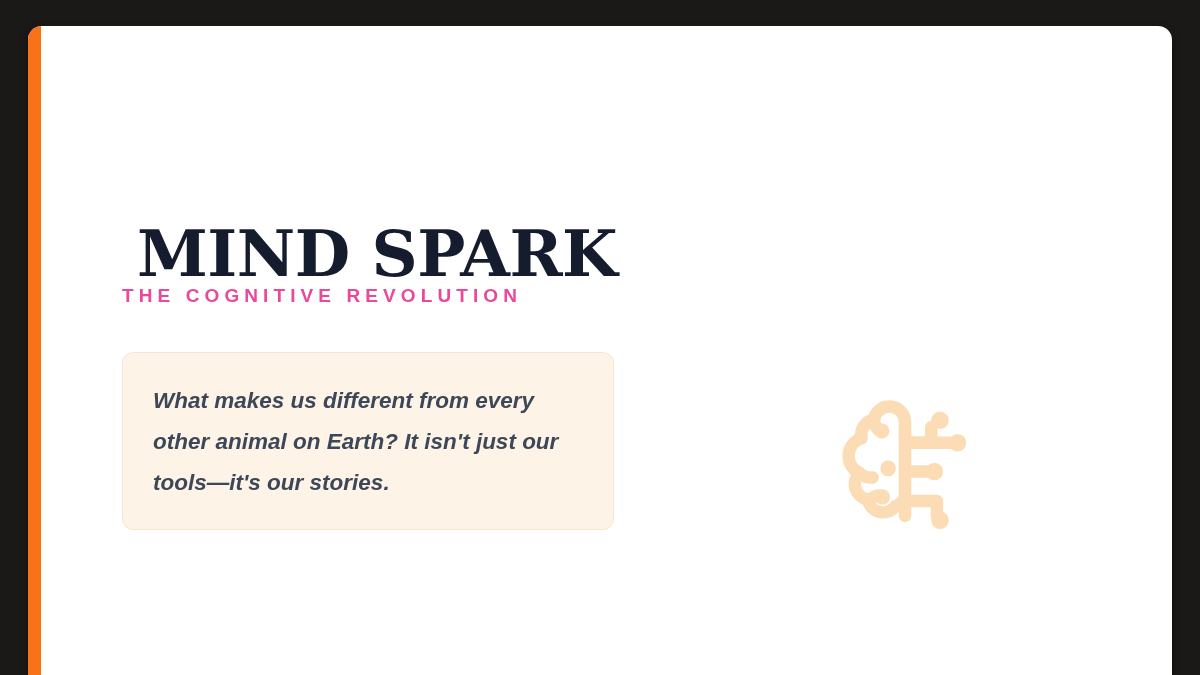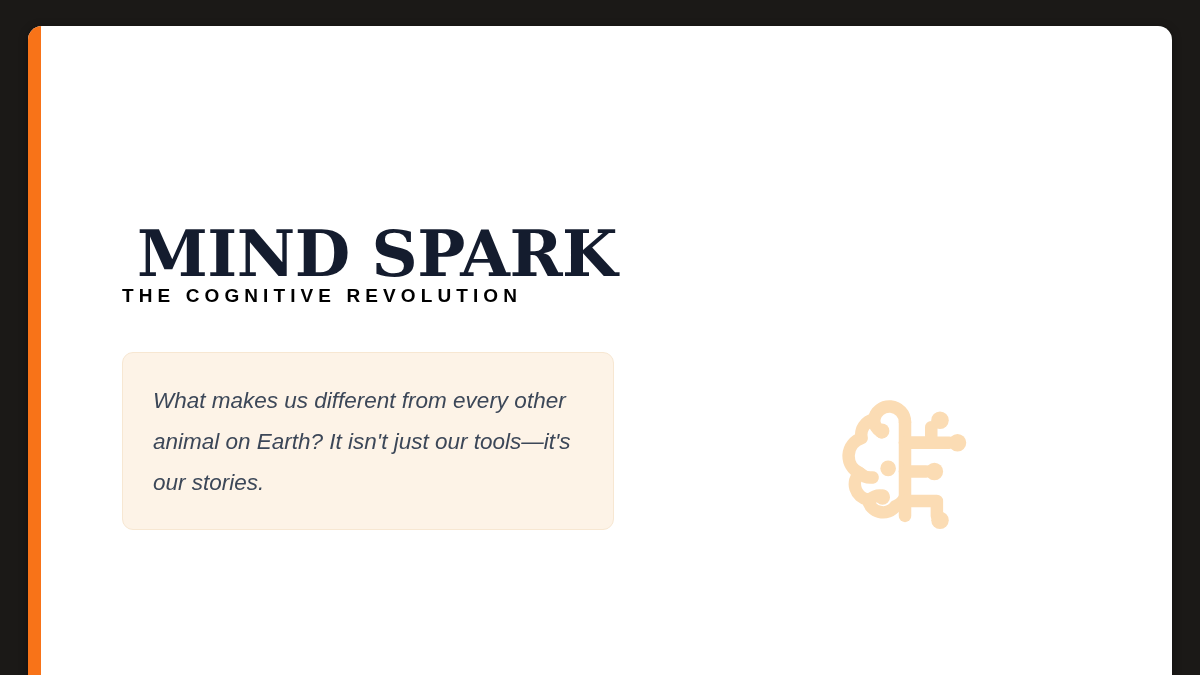--- a/index.html
+++ b/index.html
@@ -82,21 +82,21 @@
   
   .eyebrow {
     position: absolute;
     top: 259px;
     left: 2px;
     margin: 0;
     font-family: "Liberation Sans", sans-serif;
     font-weight: 700;
     font-size: 19px;
     letter-spacing: 5.1px;
-    color: #000000;
+    color: #ec4899;
     white-space: nowrap;
   }
 
   
   .quote-card {
     position: absolute;
     top: 326px;               
     left: 2px;
     width: 492px;
     height: 178px;
@@ -106,21 +106,21 @@
     border-radius: 11px;
     display: flex;
     align-items: center;
   }
 
   .quote-text {
     margin: 0;
     padding: 0 22px 0 30px;
     font-family: "Liberation Sans", sans-serif;
     font-style: italic;
-    font-weight: 400;
+    font-weight: 700;
     font-size: 22.5px;
     line-height: 41px;
     color: #3C4758;
   }
 
   
   .icon-stage {
     position: absolute;
     left: 764px;   
     top: 348px;

